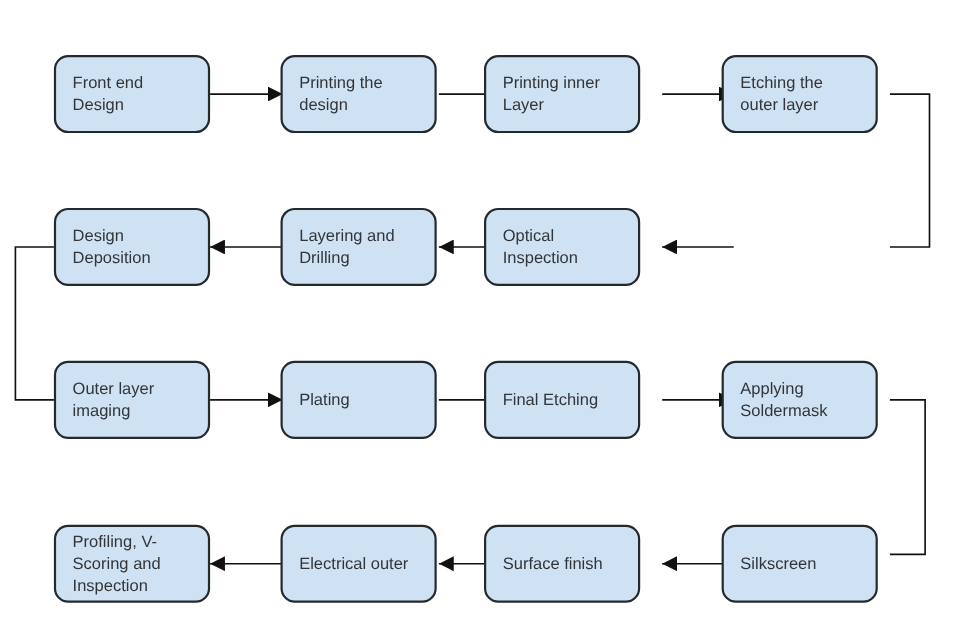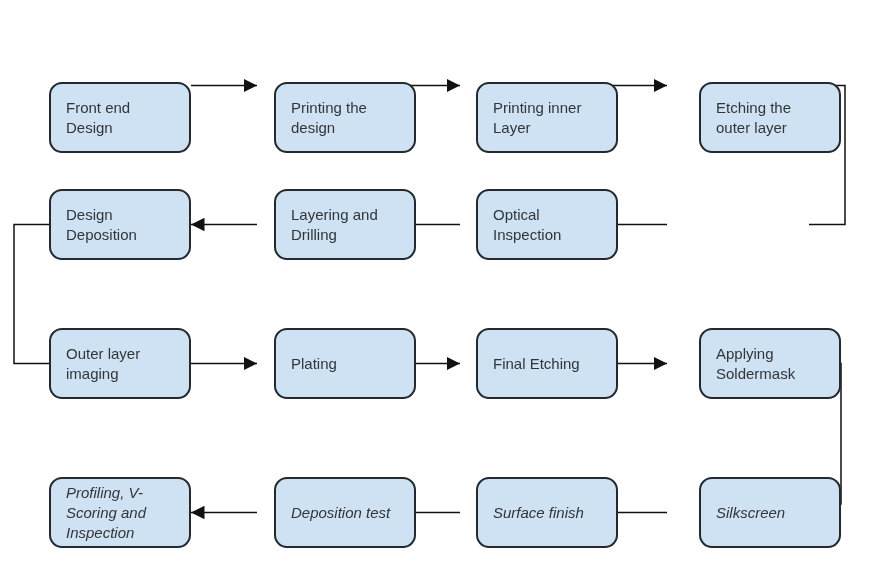--- a/index.html
+++ b/index.html
@@ -43,22 +43,22 @@
     align-items: center;
     padding: 3px 8px 3px 15px;
   }
   .node-label {
     font-size: 15px;
     line-height: 20px;
     color: var(--text_color);
     white-space: pre-line;
   }
   
-  .r1 { top: 50px; margin-top: 32px; }  .r2 { top: 189px; } .r3 { top: 328px; } .r4 { top: 477px; font-style: italic; }
-  .c1 { left: 49px; } .c2 { left: 274px; } .c3 { left: 476px; } .c4 { left: 699px; }
+  .r1 { top: 50px; }  .r2 { top: 189px; } .r3 { top: 328px; } .r4 { top: 477px; }
+  .c1 { left: 49px; } .c2 { left: 255px; } .c3 { left: 440px; } .c4 { left: 656px; }
 </style>
 </head>
 <body>
 
 <div class="canvas">
 
   <svg class="connector-layer" viewBox="0 0 870 579" xmlns="http://www.w3.org/2000/svg">
     <defs>
       <marker id="arrow" viewBox="0 0 10 10" refX="10" refY="5" markerWidth="9" markerHeight="9" orient="auto-start-reverse">
         <path d="M0,0 L10,5 L0,10 z" fill="#111111"></path>
@@ -133,21 +133,21 @@
 Soldermask</span>
   </div>
 
   <div class="node r4 c4">
     <span class="node-label">Silkscreen</span>
   </div>
   <div class="node r4 c3">
     <span class="node-label">Surface finish</span>
   </div>
   <div class="node r4 c2">
-    <span class="node-label">Deposition test</span>
+    <span class="node-label">Electrical outer</span>
   </div>
   <div class="node r4 c1">
     <span class="node-label">Profiling, V-
 Scoring and
 Inspection</span>
   </div>
 
 </div>
 
 </body></html>

